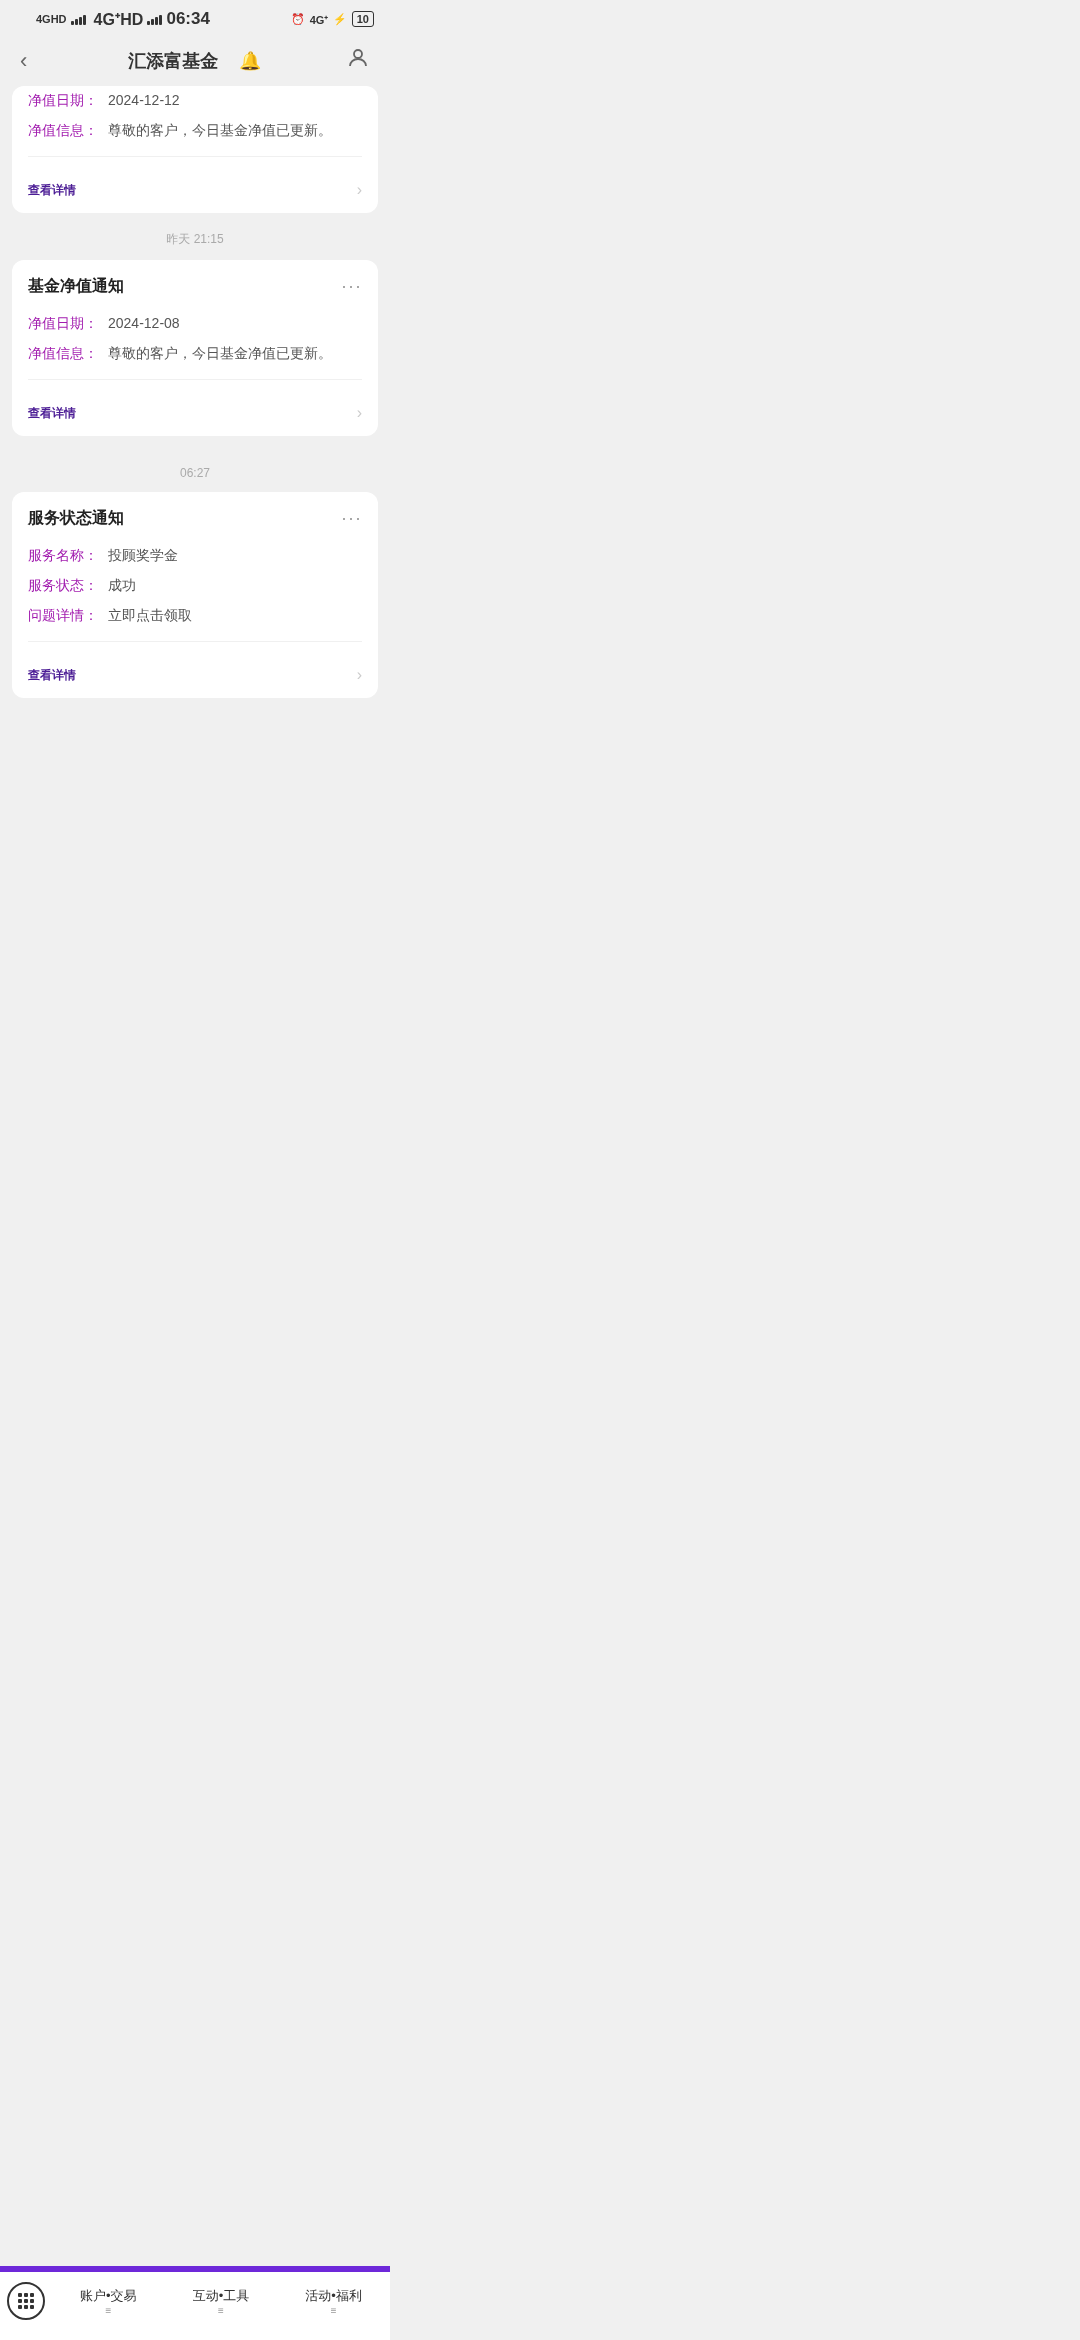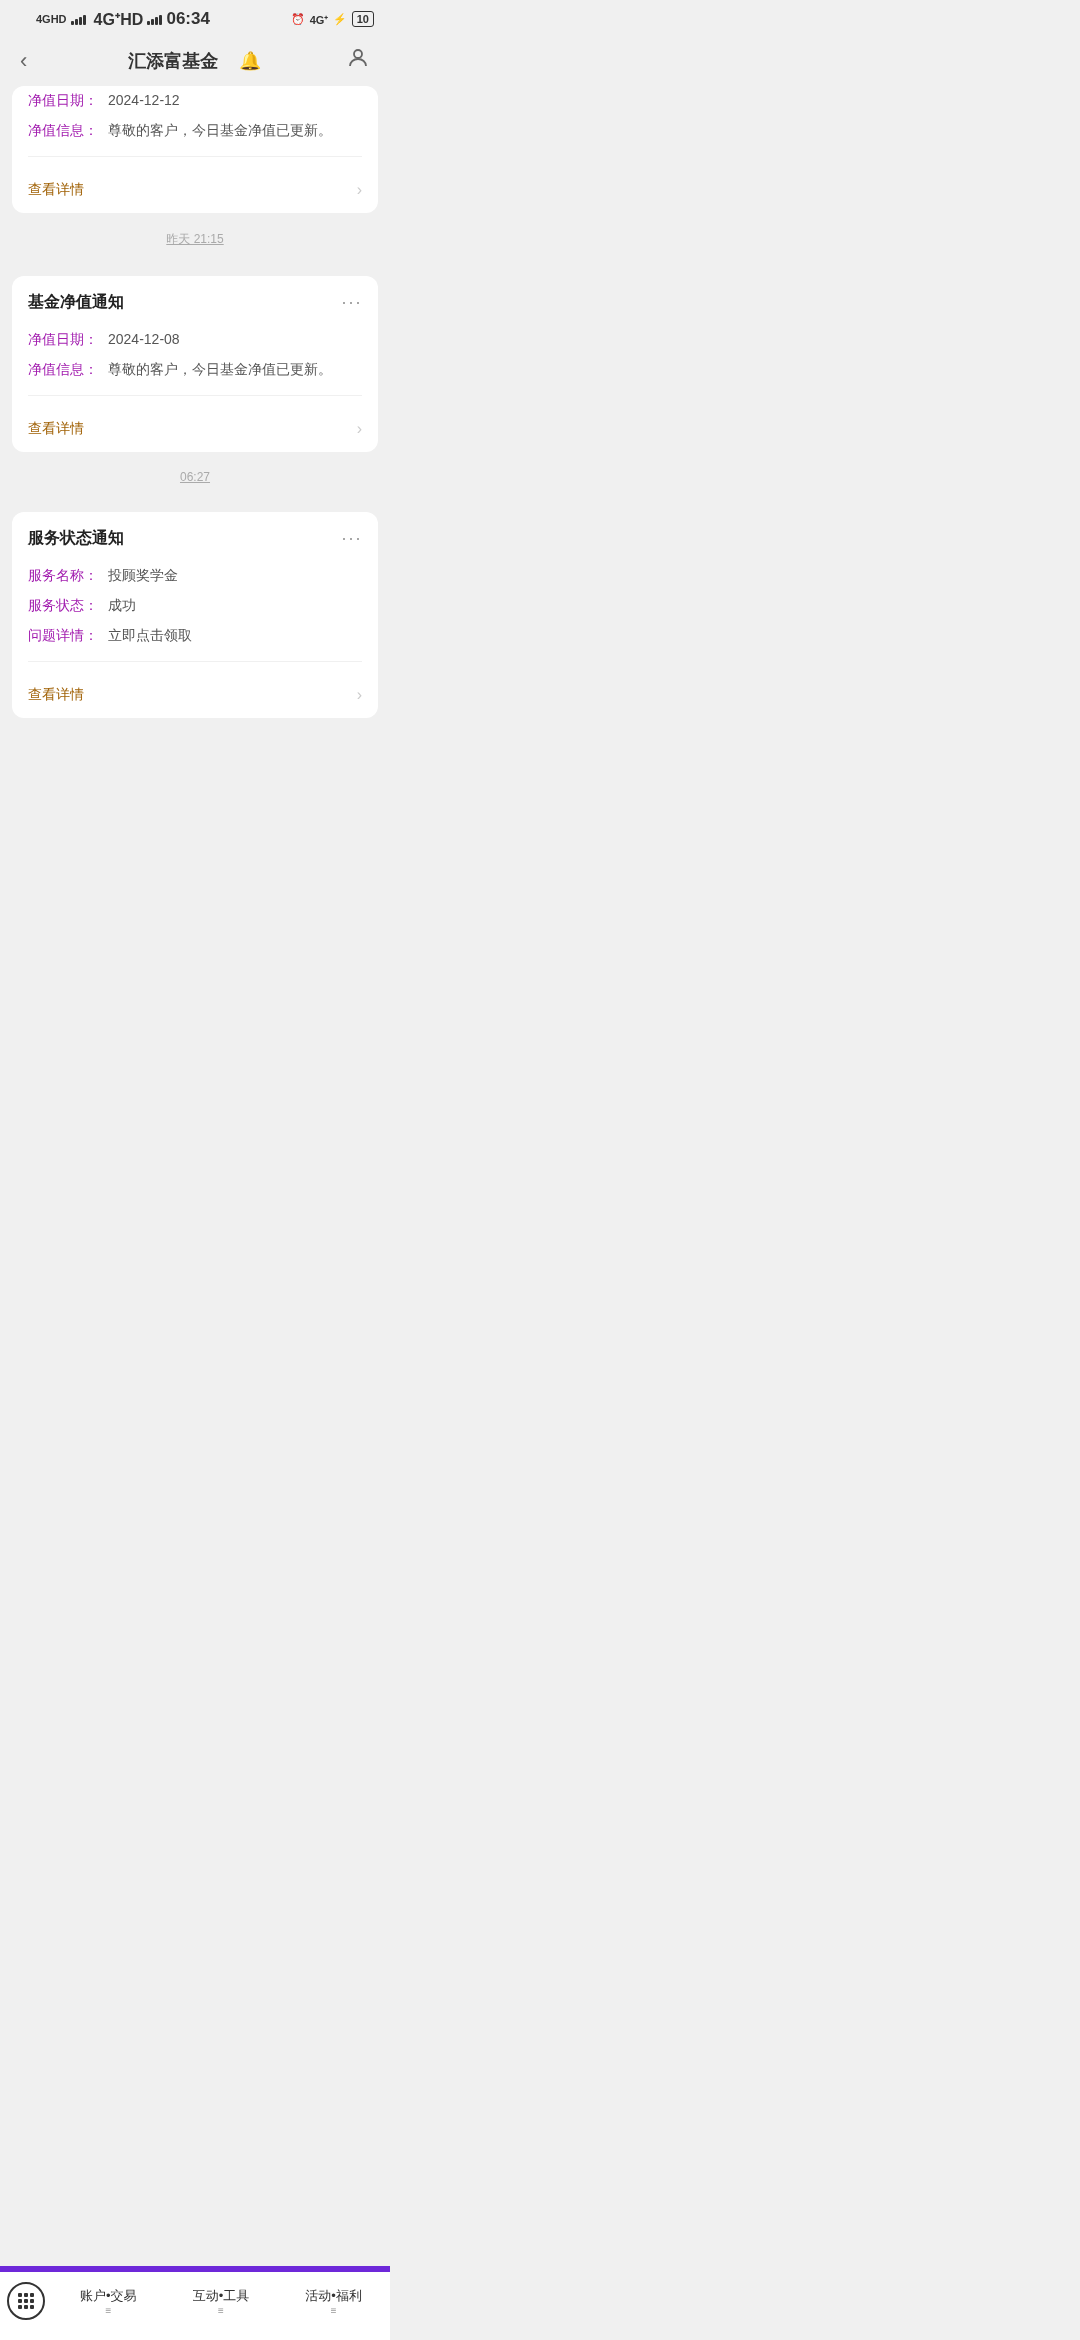--- a/index.html
+++ b/index.html
@@ -108,21 +108,21 @@
 
     
     .content {
       padding: 0 12px;
     }
 
     
     .card {
       background: #fff;
       border-radius: 12px;
-      margin-bottom: 8px;
+      margin-bottom: 20px;
       overflow: hidden;
     }
 
     .card-header {
       display: flex;
       justify-content: space-between;
       align-items: center;
       padding: 16px 16px 12px;
     }
 
@@ -169,36 +169,36 @@
 
     .card-footer {
       display: flex;
       justify-content: space-between;
       align-items: center;
       padding: 14px 16px;
       cursor: pointer;
     }
 
     .card-footer-text {
-      font-size: 14px;
-      color: #a16207;
+      font-size: 12px;
+      color: #4c1d95;
+      font-weight: bold;
     }
 
     .chevron-right {
       color: #ccc;
       font-size: 16px;
     }
 
     
     .timestamp {
       text-align: center;
       font-size: 12px;
       color: #aaa;
-      padding: 10px 0 28px;
-      text-decoration: underline;
+      padding: 10px 0 12px;
     }
 
     
     .bottom-nav {
       position: fixed;
       bottom: 0;
       left: 0;
       width: 390px;
       background: #fff;
       border-top: 6px solid #6d28d9;

